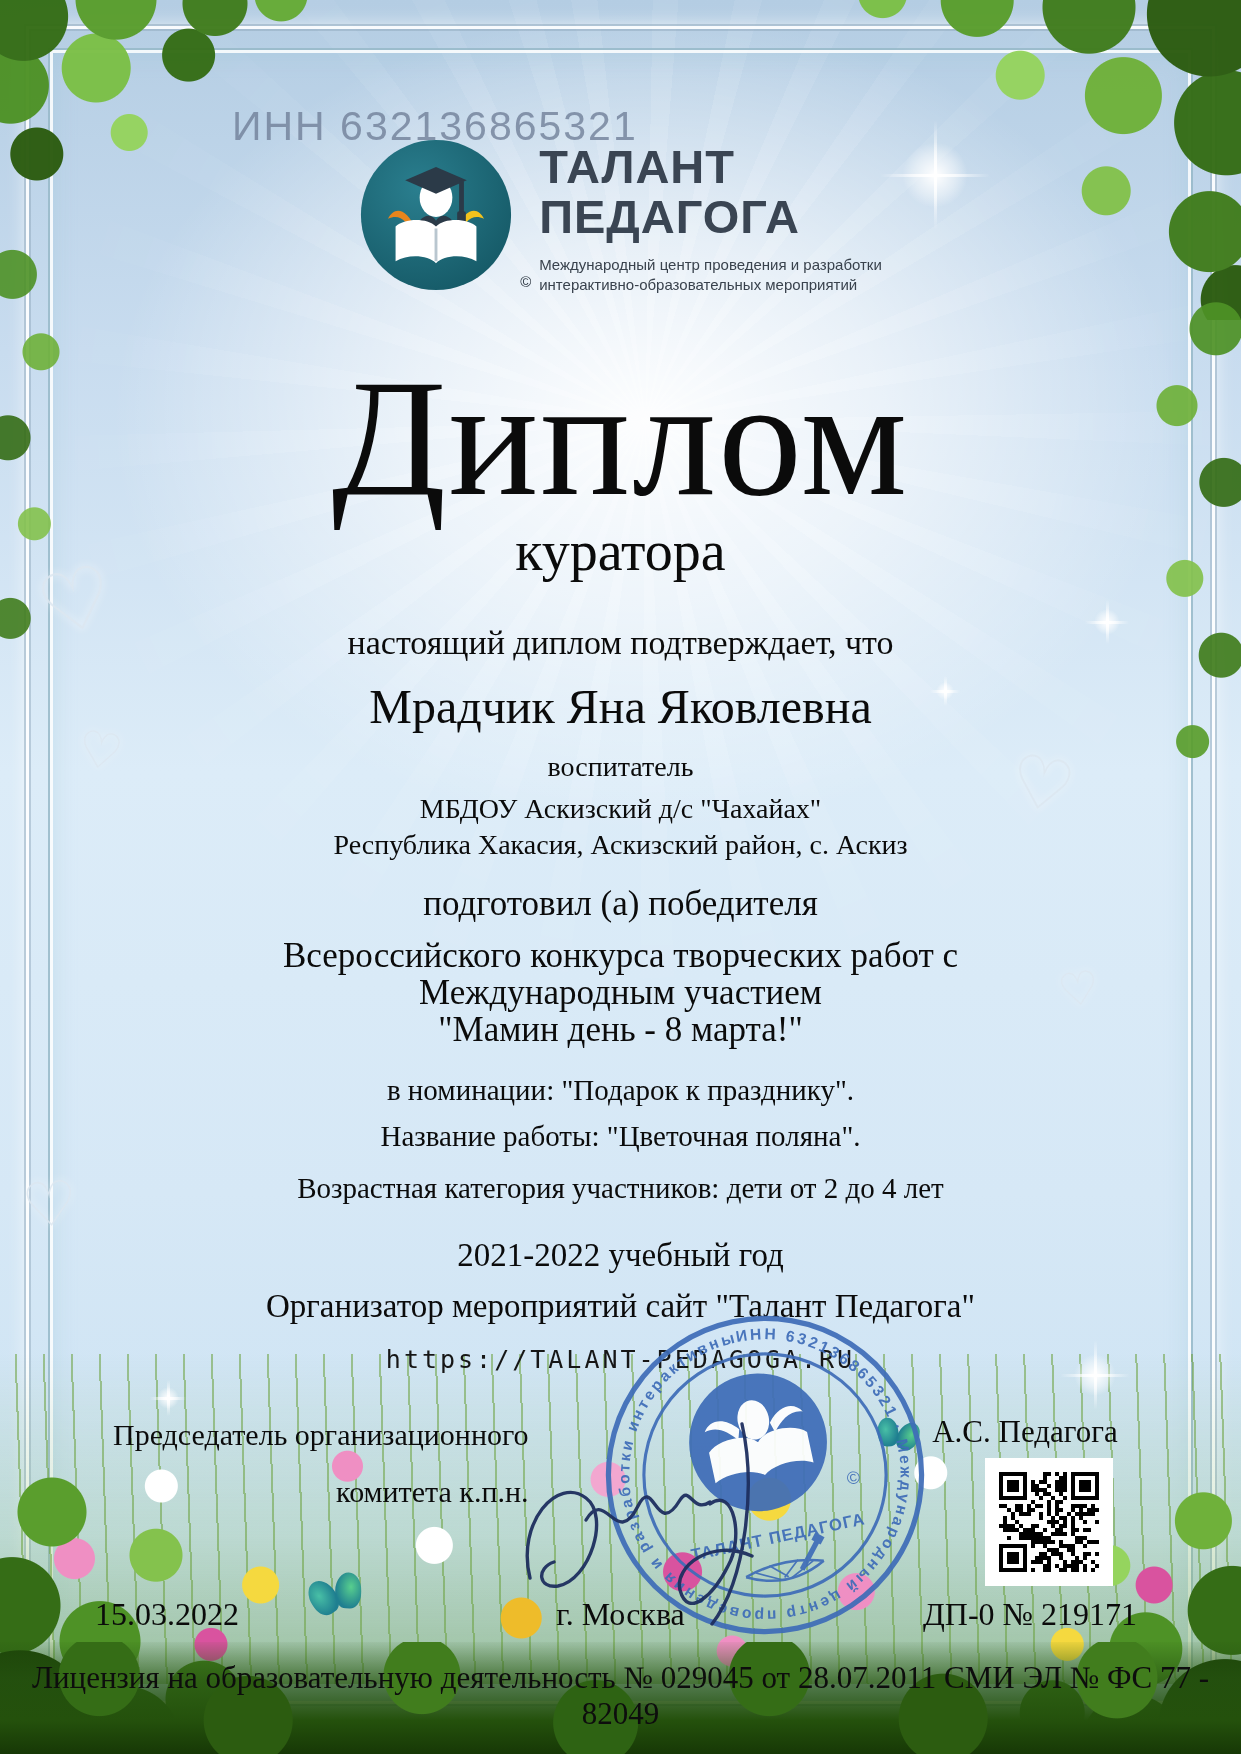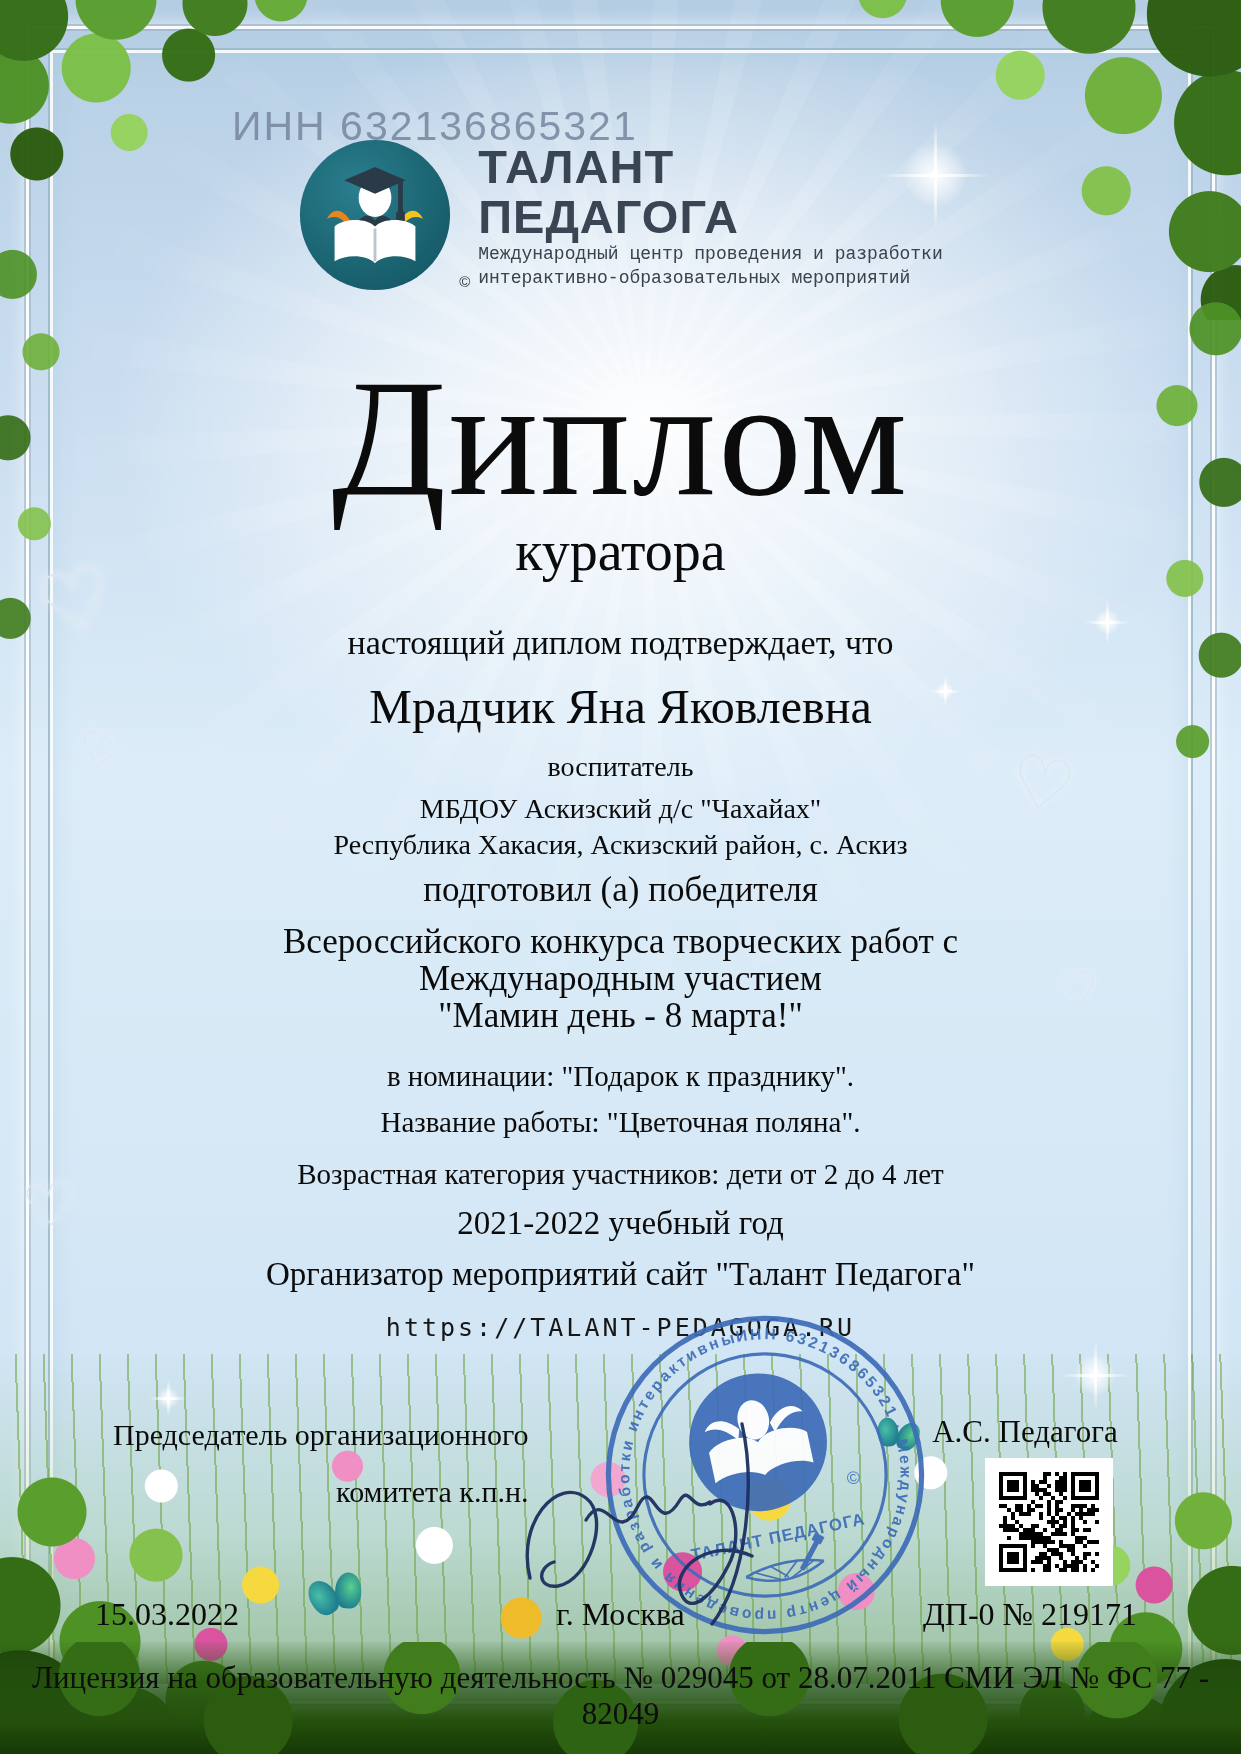--- a/index.html
+++ b/index.html
@@ -127,37 +127,37 @@
 
   
   .inn{left:232px;top:82px;z-index:7;font-family:"Liberation Sans",sans-serif;
        font-size:41px;letter-spacing:2px;color:rgba(112,128,152,.8);margin-top:21px;}
   .logo-row{left:0;top:138px;width:100%;z-index:7;display:flex;justify-content:center;align-items:flex-start;gap:26px;}
   .logo-wrap{position:relative;width:154px;height:154px;flex:0 0 auto;}
   .logo-copy{position:absolute;right:-18px;bottom:2px;font-family:"Liberation Sans",sans-serif;font-size:15px;color:#2b3540;}
   .org-text{text-align:left;padding-top:4px;}
   .org-title{font-family:"Liberation Sans",sans-serif;font-weight:700;font-size:47px;line-height:1.06;
              letter-spacing:1px;color:#3a4553;}
-  .org-tag{font-family:Liberation Mono, monospace;font-size:18px;line-height:1.35;color:#39424d;}
+  .org-tag{margin-top:13px;font-family:Liberation Sans, sans-serif;font-size:15px;line-height:1.35;color:#39424d;}
 
   
   .content{left:70px;right:70px;top:358px;z-index:7;text-align:center;color:#0b0b0b;}
   .t-main{font-size:168px;line-height:.95;letter-spacing:2px;}
   .t-sub{font-size:56px;line-height:1.05;margin-top:4px;}
   .stmt{font-size:34px;line-height:1.35;margin-top:40px;}
   .name{font-size:48px;line-height:1.3;margin-top:10px;}
   .pos{font-size:28px;line-height:1.3;margin-top:10px;}
   .inst{font-size:28px;line-height:1.3;margin-top:6px;}
   .inst2{font-size:28px;line-height:1.3;}
-  .ach{font-size:35px;line-height:1.35;margin-top:2px;}
+  .ach{font-size:35px;line-height:1.35;margin-top:16px;}
   .contest{font-size:35px;line-height:1.06;margin-top:10px;}
   .nomin{font-size:29px;line-height:1.3;margin-top:24px;}
   .work{font-size:29px;line-height:1.3;margin-top:8px;}
   .age{font-size:29px;line-height:1.3;margin-top:14px;}
-  .year{font-size:33px;line-height:1.35;margin-top:8px;}
+  .year{font-size:33px;line-height:1.35;margin-top:26px;}
   .orgz{font-size:33px;line-height:1.35;margin-top:6px;}
   .url{font-family:"DejaVu Sans Mono",monospace;font-size:25px;letter-spacing:3px;margin-top:16px;color:#161616;}
 
   
   .chairman{left:113px;top:1406px;z-index:10;font-size:30px;line-height:1.9;color:#0b0b0b;text-align:right;}
   .signer{left:890px;top:1414px;width:270px;z-index:10;font-size:31px;text-align:center;color:#0b0b0b;}
   .seal{left:598px;top:1308px;width:334px;height:334px;z-index:8;opacity:.93;}
   .sig{left:498px;top:1366px;width:330px;height:280px;z-index:9;}
   .qr{left:985px;top:1458px;width:128px;height:128px;z-index:10;background:#fff;padding:6px;box-sizing:border-box;}
   .qr svg{width:100%;height:100%;display:block;shape-rendering:crispEdges;}

